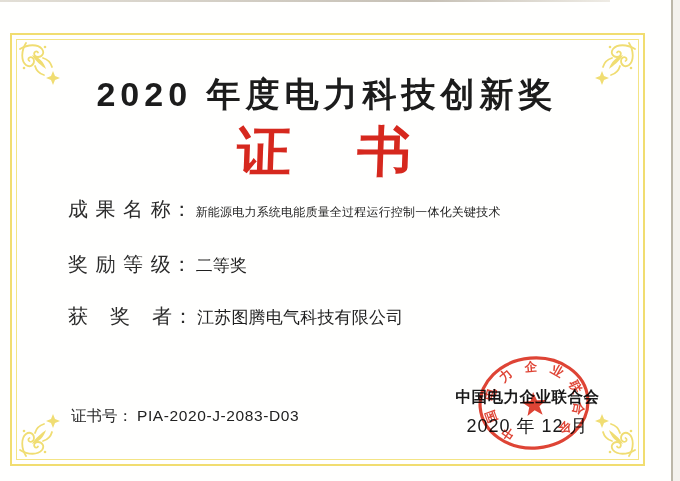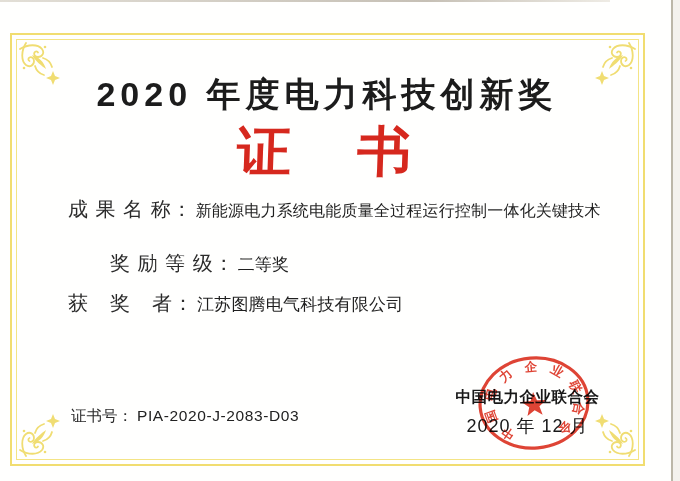--- a/index.html
+++ b/index.html
@@ -38,24 +38,24 @@
   }
   .cert-word{
     position:absolute;top:116px;left:12px;width:630px;text-align:center;
     font-family:"Liberation Serif","DejaVu Serif",serif;
     font-size:54px;font-weight:bold;color:#d6281e;letter-spacing:6px;
     transform:skewX(-2deg);white-space:nowrap;
   }
 
   .fields{position:absolute;left:68px;top:196px;color:#232323;}
   .field-row{line-height:26px;white-space:nowrap;}
-  .field-row.r2{margin-top:26px;margin-left:42px;}
-  .field-row.r3{margin-top:12px;}
+  .field-row.r2{margin-top:26px;}
+  .field-row.r3{margin-top:24px;}
   .field-label{font-size:20px;letter-spacing:1px;color:#2b2b2b;}
-  .field-value{font-size:16px;color:#1f1f1f;margin-left:3px;letter-spacing:0.2px;}
+  .field-value{font-size:12px;color:#1f1f1f;margin-left:3px;letter-spacing:0.2px;}
   .field-row.r2 .field-value,.field-row.r3 .field-value{font-size:17px;}
 
   .cert-no{position:absolute;left:71px;top:406px;font-size:15.5px;color:#2b2b2b;white-space:nowrap;}
   .cert-no .num{letter-spacing:0.6px;color:#222;margin-left:4px;}
 
   .issuer-block{position:absolute;left:440px;top:387px;width:175px;text-align:center;color:#181818;}
   .issuer-name{font-size:15.5px;font-weight:bold;letter-spacing:0.5px;white-space:nowrap;}
   .issue-date{font-size:18px;margin-top:6px;letter-spacing:1px;white-space:nowrap;}
 
   .seal{

